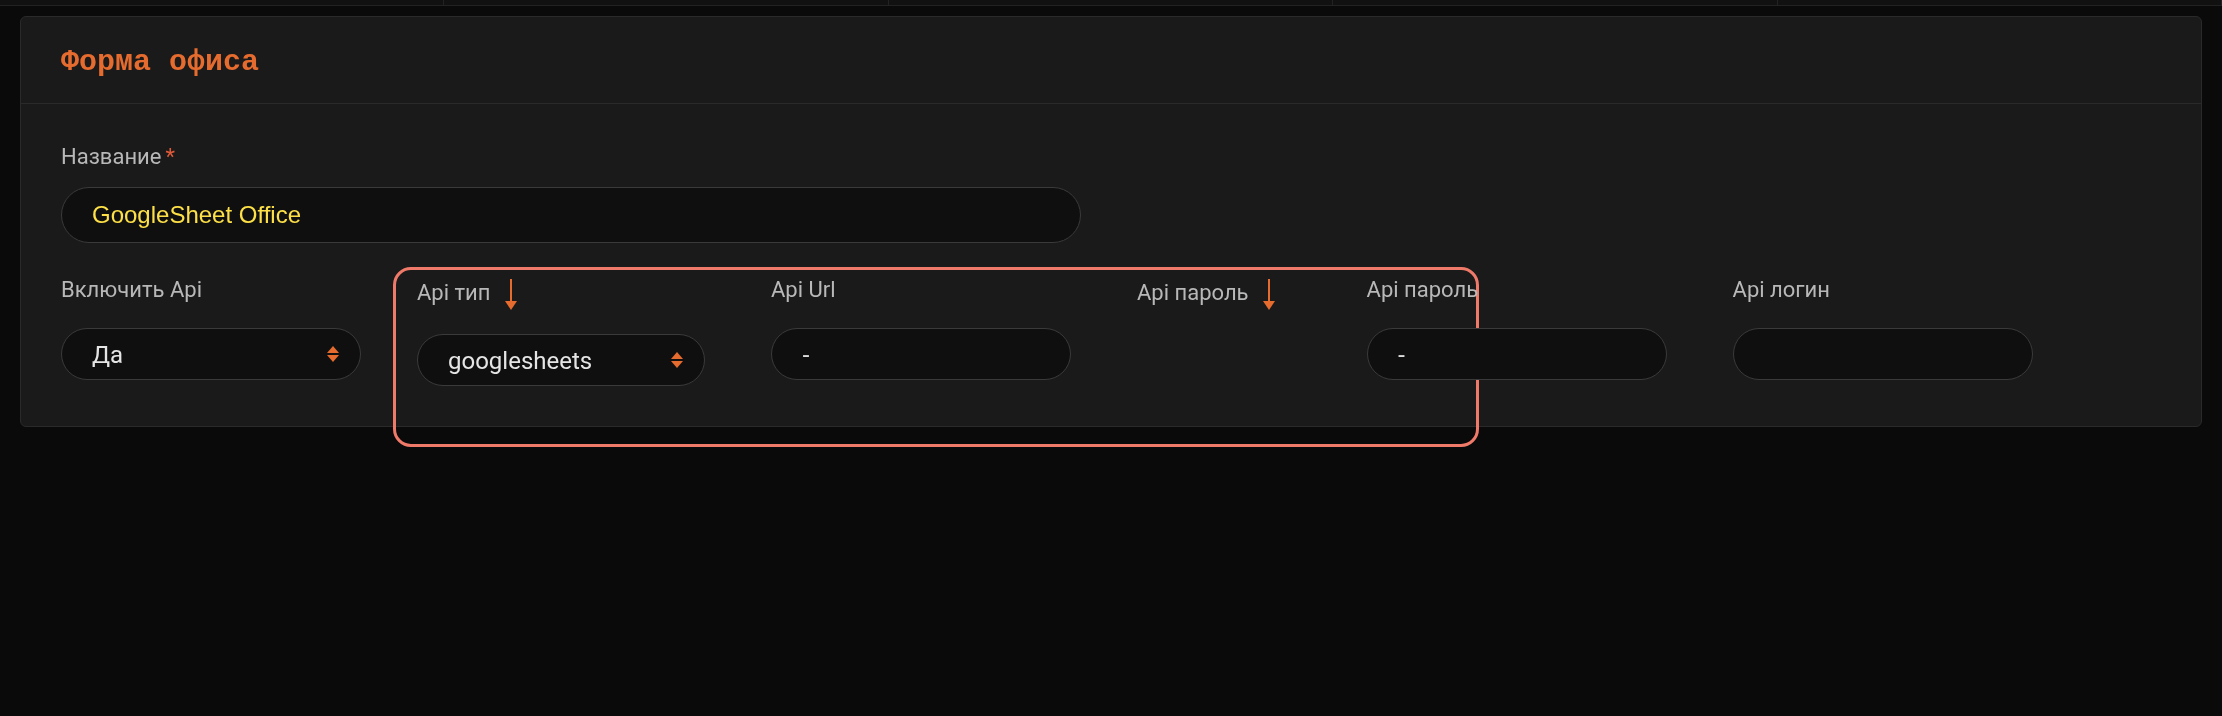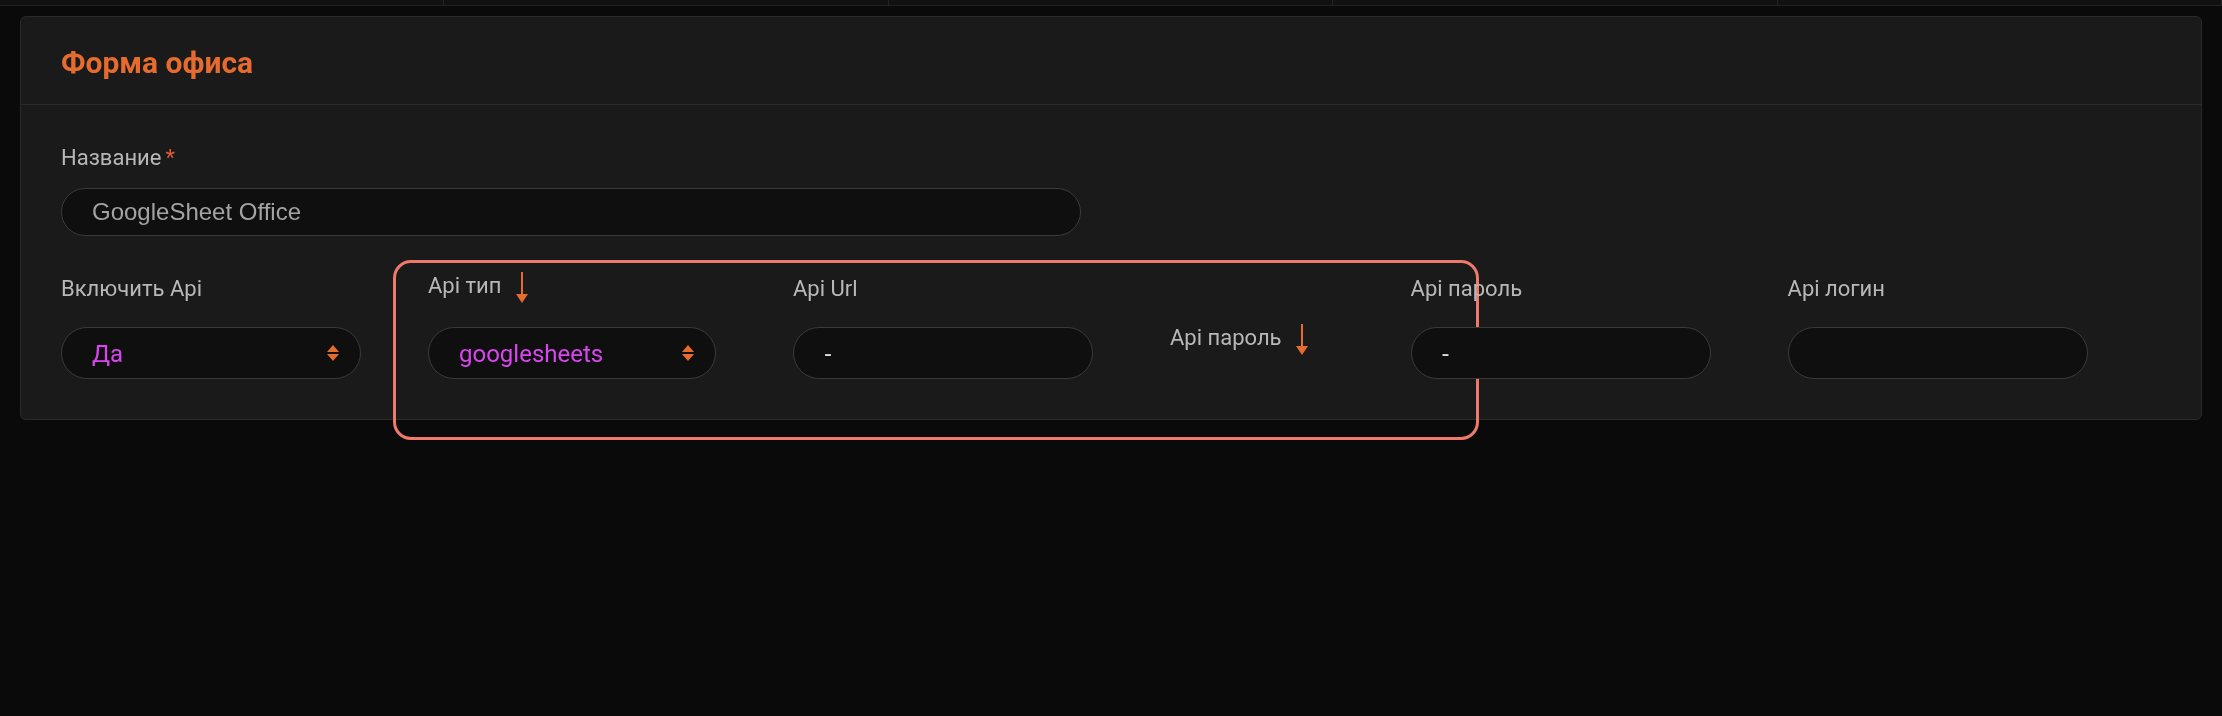--- a/index.html
+++ b/index.html
@@ -24,20 +24,21 @@
   .panel {
     margin: 10px 20px 0 20px;
     background: #1a1a1a;
     border-radius: 6px;
     border: 1px solid #2a2a2a;
     padding: 0;
   }
   .panel-header {
     padding: 28px 40px 24px 40px;
     border-bottom: 1px solid #2a2a2a;
+    font-family: Liberation Mono, monospace;
   }
   .panel-title {
     color: #e56b2e;
     font-size: 30px;
     font-weight: 700;
   }
   .panel-body {
     padding: 40px 40px 40px 40px;
   }
   .form-group {
@@ -52,41 +53,41 @@
   .required {
     color: #e05a3a;
     margin-left: 4px;
   }
   .input {
     background: #0f0f0f;
     border: 1px solid #3a3a3a;
     border-radius: 999px;
     padding: 14px 30px;
     font-size: 24px;
-    color: #a3a3a3;
+    color: #fde047;
     outline: none;
     width: 1020px;
-    height: 48px;
+    height: 56px;
   }
   .textarea {
     background: #0f0f0f;
     border: 1px solid #3a3a3a;
     border-radius: 28px;
     padding: 14px 30px;
     font-size: 24px;
     color: #dcdcdc;
     outline: none;
     width: 100%;
     height: 58px;
     resize: both;
   }
   .row {
     display: flex;
-    gap: 11px;
-    align-items: flex-end;
+    gap: 0;
+    align-items: flex-start;
     position: relative;
   }
   .col {
     display: flex;
     flex-direction: column;
     margin-right: 36px;
     position: relative;
   }
   .col .label {
     margin-bottom: 26px;
@@ -95,21 +96,21 @@
   }
   .select-wrap, .small-input-wrap {
     position: relative;
   }
   .select {
     background: #0f0f0f;
     border: 1px solid #3a3a3a;
     border-radius: 999px;
     padding: 12px 56px 12px 30px;
     font-size: 24px;
-    color: #d946ef;
+    color: #e5e5e5;
     outline: none;
     height: 52px;
     appearance: none;
     cursor: pointer;
   }
   .select-caret {
     position: absolute;
     right: 22px;
     top: 50%;
     transform: translateY(-50%);

